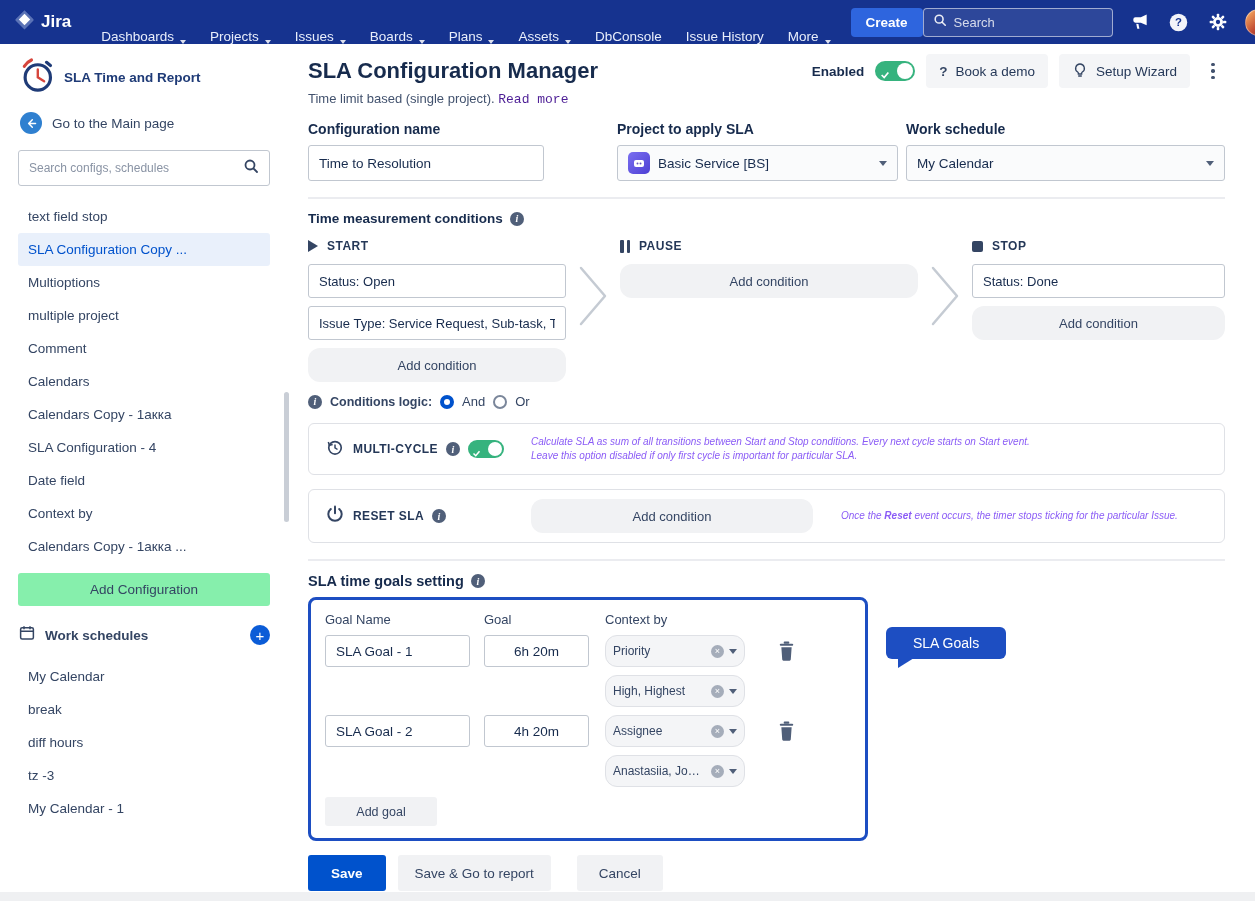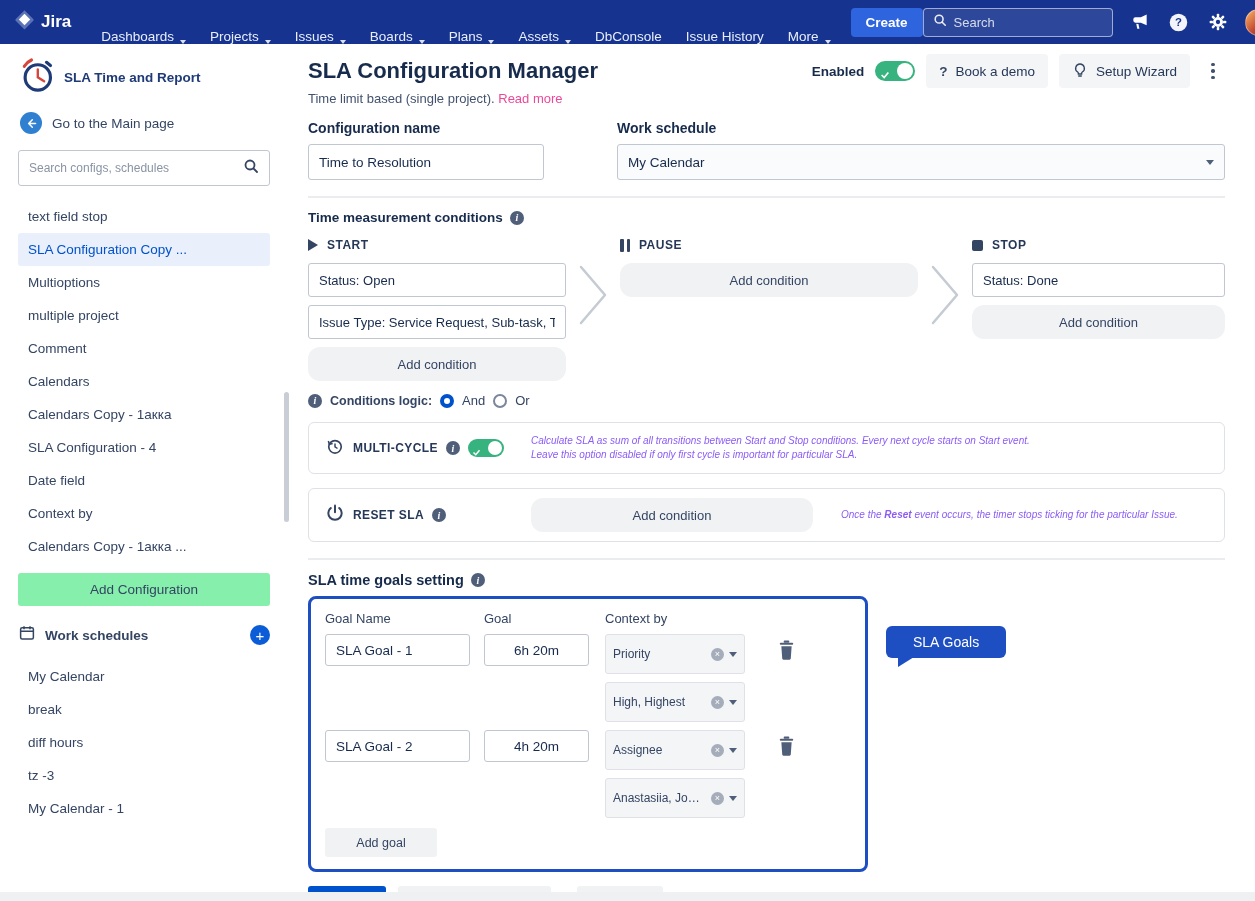--- a/index.html
+++ b/index.html
@@ -53,21 +53,21 @@
   .toggle .knob { position:absolute; right:2px; top:2px; width:16px; height:16px; border-radius:50%; background:#fff; }
   .toggle .tick { position:absolute; left:5px; top:5px; }
   .toggle-sm { width:36px; height:18px; }
   .toggle-sm .knob { width:14px; height:14px; }
   .toggle-sm .tick { left:4px; top:4px; }
   .hdr-btn { display:flex; align-items:center; gap:8px; background:#F4F5F7; border:none; border-radius:4px; height:34px; padding:0 13px; font-size:13.5px; color:#253858; cursor:pointer; font-family:inherit; }
   .q-mark { font-weight:bold; color:#344563; }
   .kebab { width:24px; height:34px; display:flex; flex-direction:column; align-items:center; justify-content:center; cursor:pointer; background:transparent; border:none; }
   .kebab i { width:3.5px; height:3.5px; border-radius:50%; background:#42526E; margin:1.6px 0; }
   .subtitle-row { font-size:13px; color:#42526E; margin-top:3px; }
-  .link { color:#ec4899; text-decoration:none; cursor:pointer; }
+  .link { color:#4c1d95; text-decoration:none; cursor:pointer;font-family:Liberation Mono, monospace; }
 
   .fields-row { display:flex; margin-top:14px; }
   .fcol1 { width:309px; } .fcol2 { width:289px; } .fcol3 { flex:1; }
   .field-label { font-size:14px; font-weight:bold; margin-bottom:8px; }
   .text-input { height:36px; border:1px solid #C1C7D0; border-radius:3px; font-size:13.5px; color:#172B4D; padding:0 10px; background:#fff; font-family:inherit; outline:none; }
   .name-input { width:236px; }
   .select { height:36px; border:1px solid #C1C7D0; border-radius:3px; display:flex; align-items:center; padding:0 10px; gap:8px; font-size:13.5px; color:#172B4D; background:#FAFBFC; cursor:pointer; }
   .project-select { width:281px; } .schedule-select { width:100%; }
   .caret { width:0; height:0; border-left:4px solid transparent; border-right:4px solid transparent; border-top:5px solid #505F79; }
   .select .caret { margin-left:auto; }
@@ -105,21 +105,21 @@
 
   .goals-title { display:flex; align-items:center; gap:7px; margin-top:12px; font-size:14.5px; font-weight:bold; }
   .goals-wrap { position:relative; margin-top:8px; }
   .goals-box { width:560px; border:3px solid #1D4EC2; border-radius:8px; padding:12px 14px; background:#fff; }
   .goals-headers { display:flex; font-size:13px; color:#344563; margin-bottom:4px; }
   .gh-name { width:159px; } .gh-goal { width:121px; } .gh-context { flex:1; }
   .goal-group { display:flex; margin-top:8px; }
   .g-name { width:145px; margin-right:14px; height:32px; }
   .g-goal { width:105px; margin-right:16px; height:32px; text-align:center; }
   .g-col { display:flex; flex-direction:column; gap:8px; width:140px; margin-right:28px; }
-  .ctx-select { height:40px; background:#F4F5F7; border:1px solid #DFE1E6; border-radius:3px; display:flex; align-items:center; gap:5px; padding:0 7px; font-size:12px; color:#344563; cursor:pointer; }
+  .ctx-select { height:32px; background:#F4F5F7; border:1px solid #DFE1E6; border-radius:12px; display:flex; align-items:center; gap:5px; padding:0 7px; font-size:12px; color:#344563; cursor:pointer; }
   .ctx-text { flex:1; overflow:hidden; white-space:nowrap; text-overflow:ellipsis; }
   .clear-icon { width:13px; height:13px; border-radius:50%; background:#A5ADBA; color:#fff; font-size:9px; line-height:1; display:flex; align-items:center; justify-content:center; cursor:pointer; flex-shrink:0; }
   .trash-btn { width:26px; height:26px; background:transparent; border:none; cursor:pointer; margin-top:4px; }
   .add-goal { margin-top:10px; width:112px; height:29px; background:#F1F2F4; border:none; border-radius:3px; font-size:12.5px; color:#344563; cursor:pointer; font-family:inherit; }
   .callout { position:absolute; left:578px; top:30px; background:#1D4EC2; color:#fff; font-size:14px; padding:8px 27px; border-radius:6px; white-space:nowrap; }
   .callout::after { content:""; position:absolute; left:12px; bottom:-9px; width:0; height:0; border-style:solid; border-width:10px 16px 0 0; border-color:#1D4EC2 transparent transparent transparent; }
 
   .footer { display:flex; align-items:center; gap:12px; margin-top:14px; padding-bottom:14px; }
   .btn-primary { background:#0052CC; color:#fff; font-weight:bold; font-size:13.5px; border:none; border-radius:3px; height:36px; padding:0 23px; cursor:pointer; font-family:inherit; }
   .btn-sub { background:#F1F2F4; color:#344563; font-size:13.5px; border:none; border-radius:3px; height:36px; padding:0 17px; cursor:pointer; font-family:inherit; }
@@ -324,20 +324,34 @@
 
       <div class="subtitle-row">
         <span>Time limit based (single project). </span><a class="link">Read more</a>
       </div>
 
       <div class="fields-row">
         <div class="fcol1">
           <div class="field-label">Configuration name</div>
           <input class="text-input name-input" value="Time to Resolution" style="">
         </div>
+        <div class="fcol2">
+          <div class="field-label">Project to apply SLA</div>
+          <div class="select project-select">
+            <span class="project-avatar">
+              <svg width="12" height="12" viewBox="0 0 12 12">
+                  <rect x="1" y="3" width="10" height="7" rx="2" fill="#fff"></rect>
+                  <circle cx="4.5" cy="6.5" r="1" fill="#6554C0"></circle>
+                  <circle cx="7.5" cy="6.5" r="1" fill="#6554C0"></circle>
+                </svg>
+            </span>
+            <span>Basic Service [BS]</span>
+            <i class="caret"></i>
+          </div>
+        </div>
         <div class="fcol3">
           <div class="field-label">Work schedule</div>
           <div class="select schedule-select">
             <span>My Calendar</span>
             <i class="caret"></i>
           </div>
         </div>
       </div>
 
       <div class="divider"></div>

